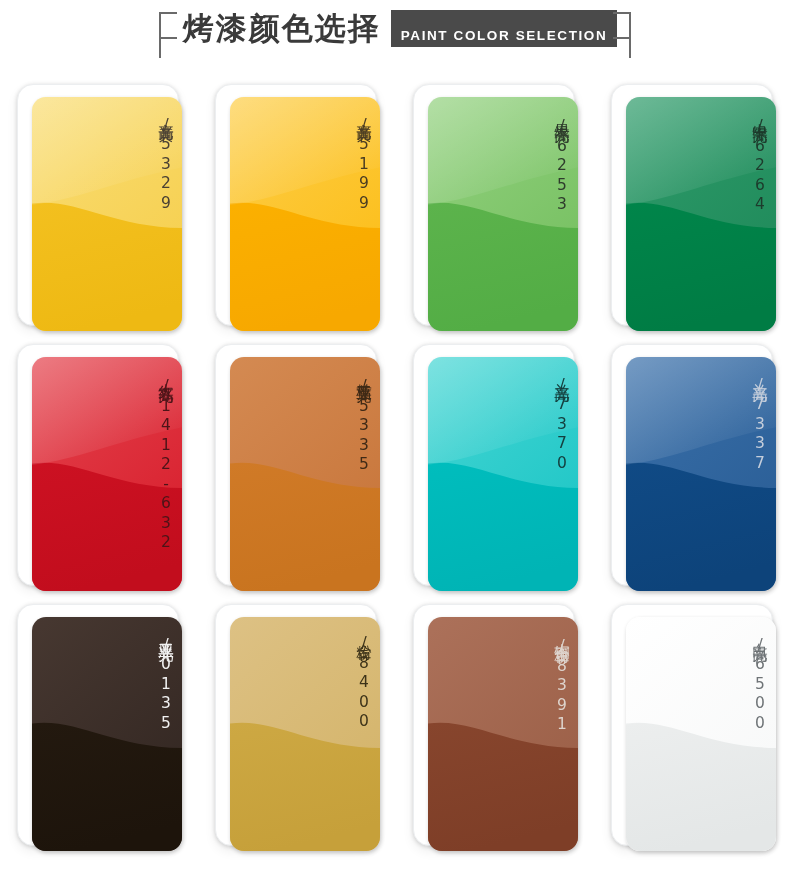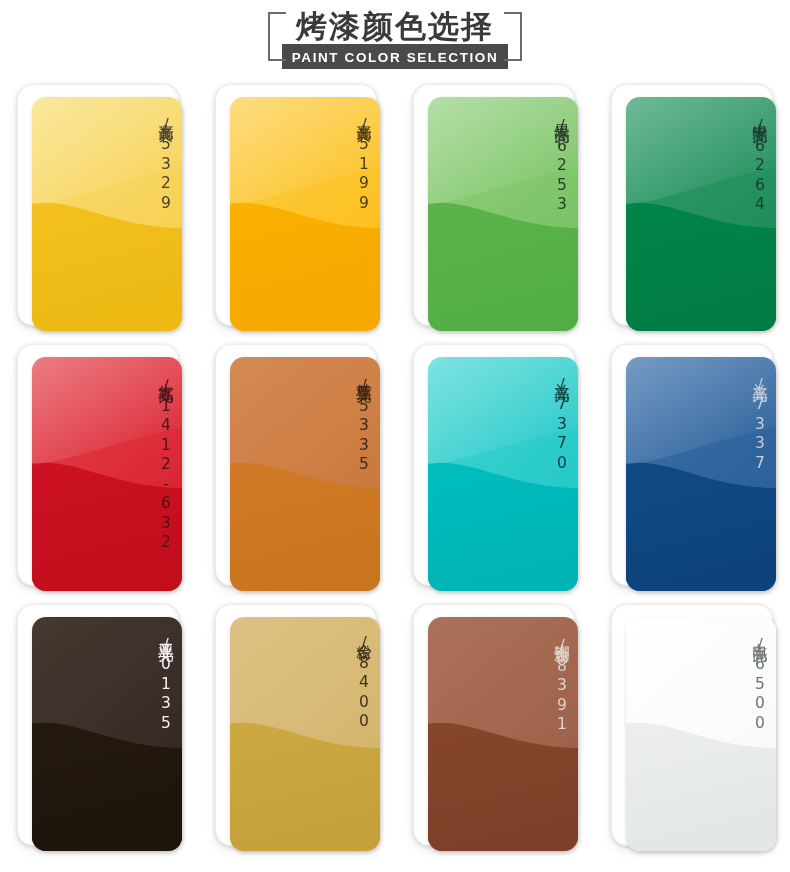--- a/index.html
+++ b/index.html
@@ -21,21 +21,21 @@
     height: 78px;
     display: flex;
     align-items: flex-start;
     justify-content: center;
   }
   .title-frame {
     position: relative;
     margin-top: 9px;
     padding: 0 14px;
     display: flex;
-    flex-direction: column;
+    flex-direction: row;
     align-items: center;
   }
   
   .title-frame::before,
   .title-frame::after {
     content: "";
     position: absolute;
     top: 3px;
     width: 16px;
     height: 44px;
@@ -80,21 +80,21 @@
     padding: 1px 10px 0 10px;
     white-space: nowrap;
   }
   .sub-title-bar {
     margin-top: 1px;
     background: #4a4a4a;
     color: #ffffff;
     font-size: 13.5px;
     font-weight: bold;
     letter-spacing: 1.6px;
-    padding: 6px 10px 3px 10px;
+    padding: 18px 10px 3px 10px;
     line-height: 1.15;
     white-space: nowrap;
   }
 
   
   .grid {
     position: relative;
     display: grid;
     grid-template-columns: repeat(4, 190px);
     grid-template-rows: repeat(3, 260px);

